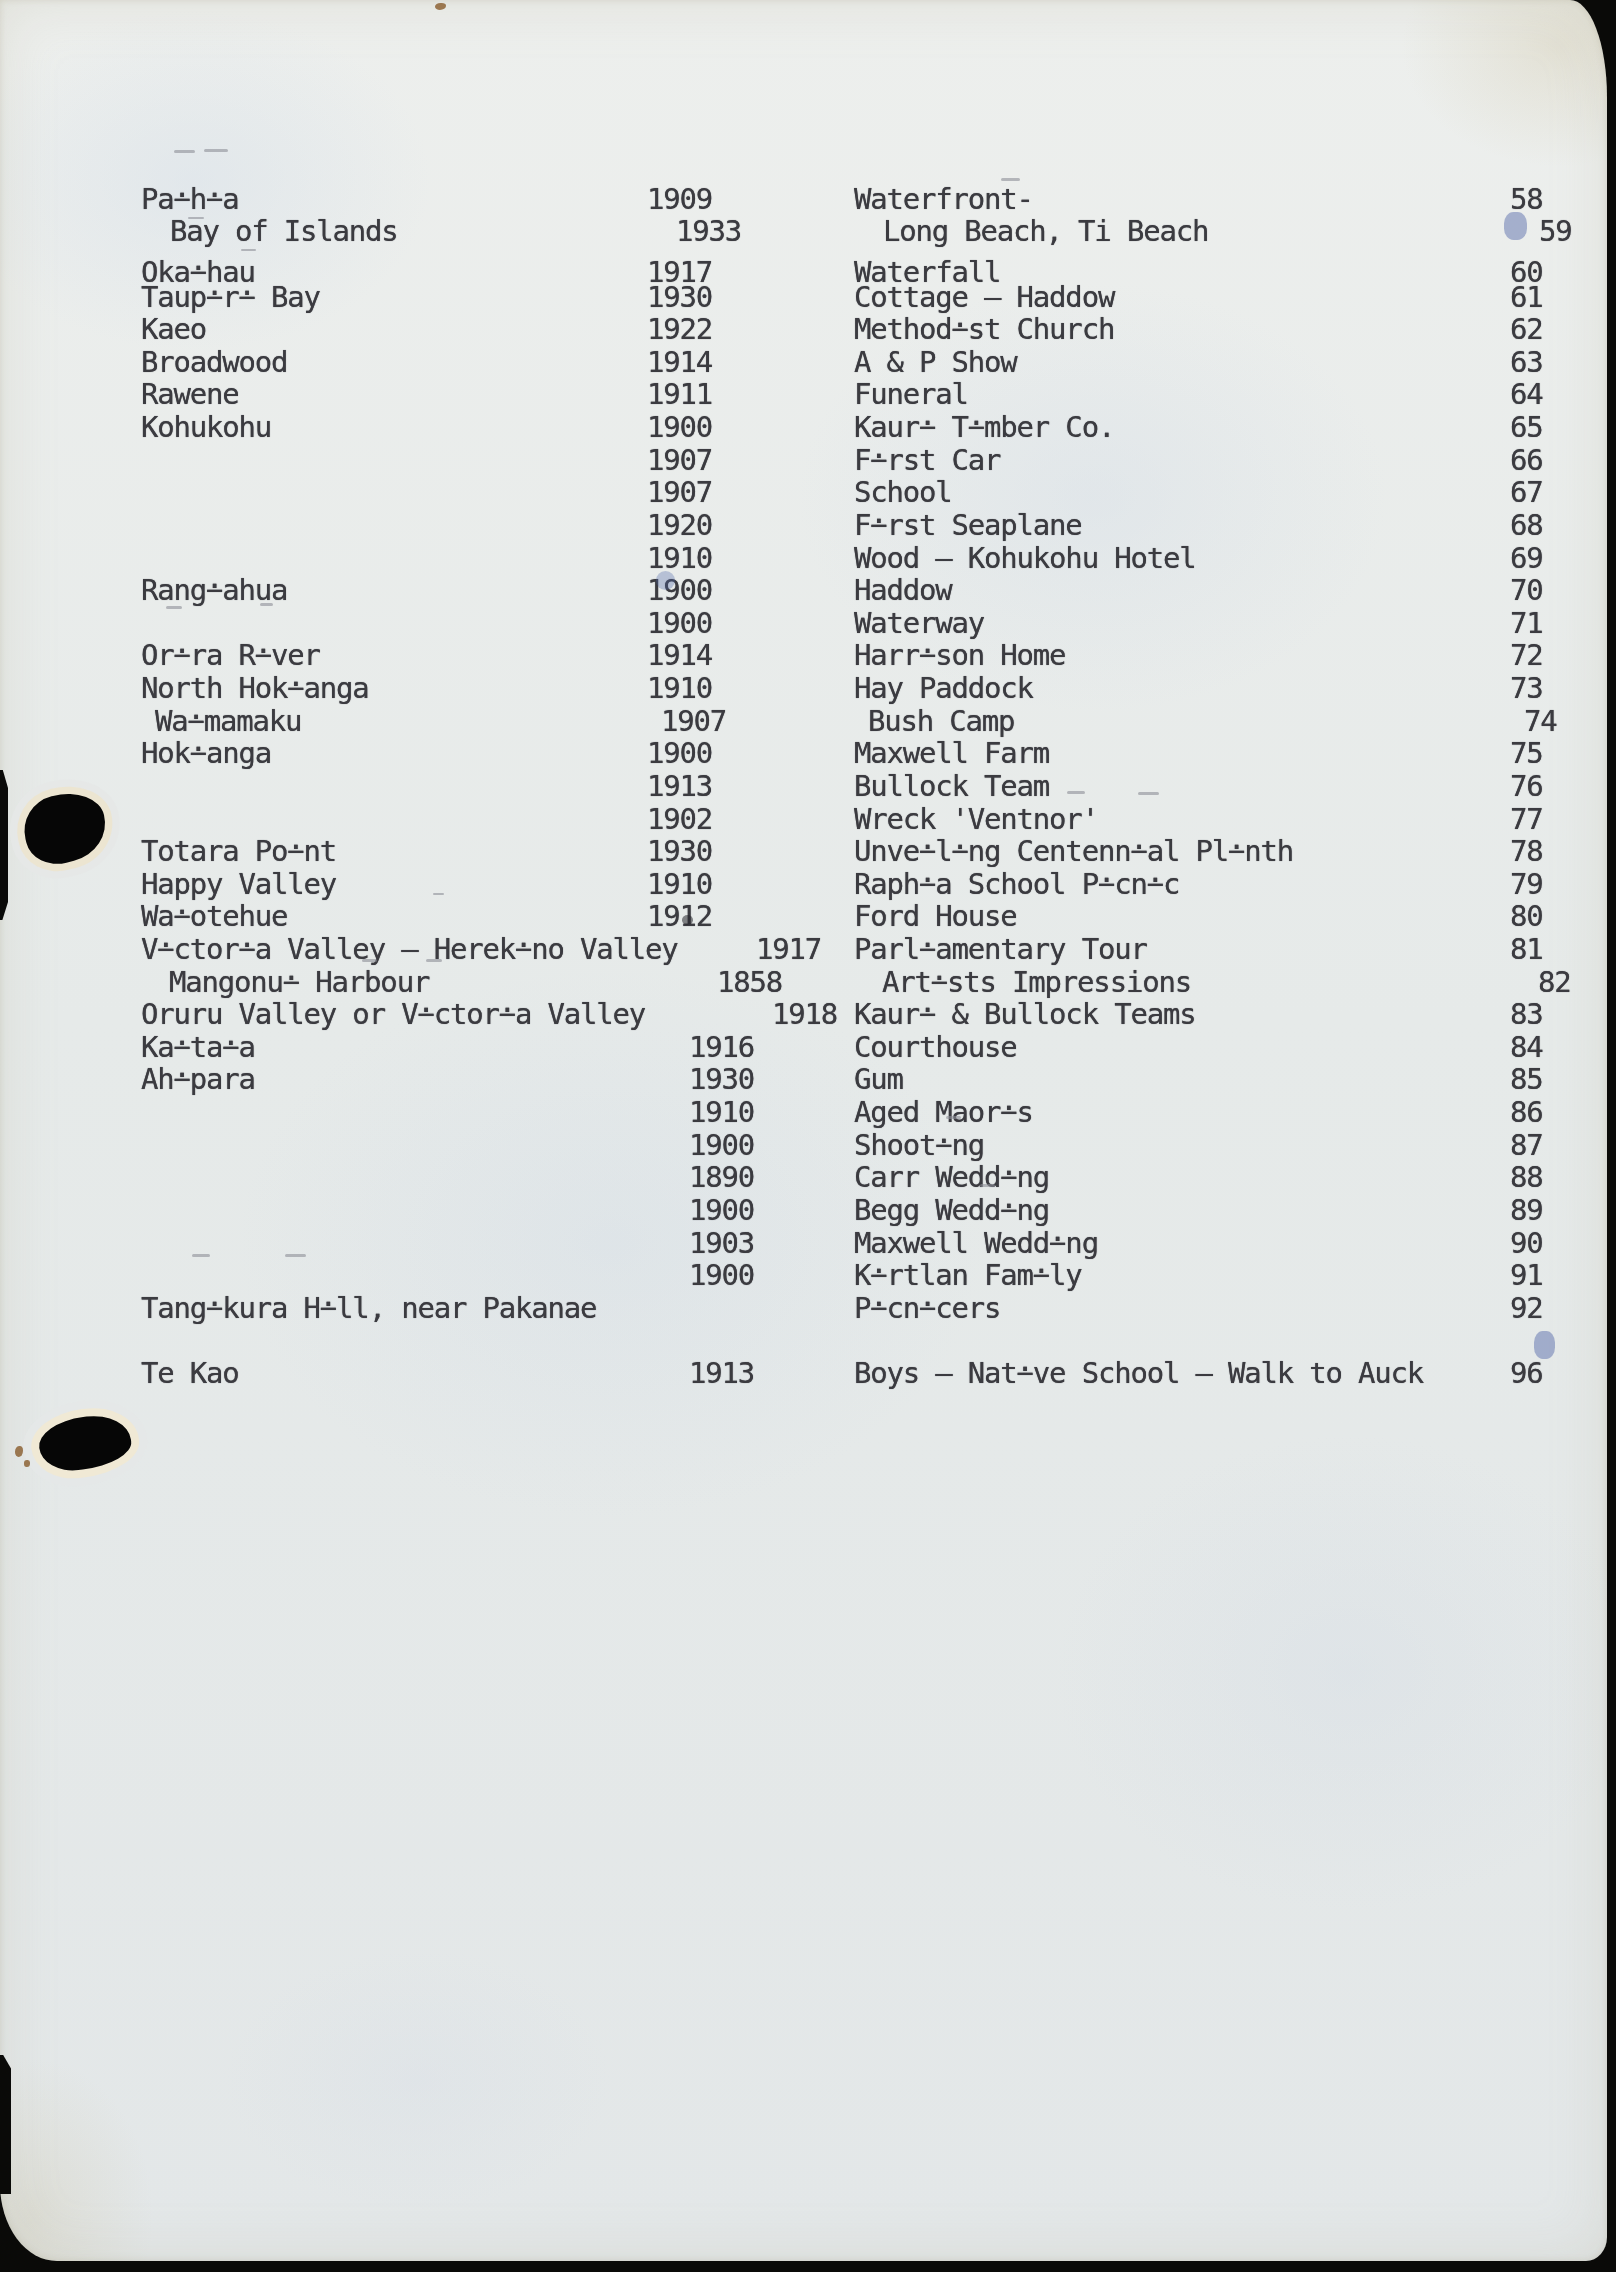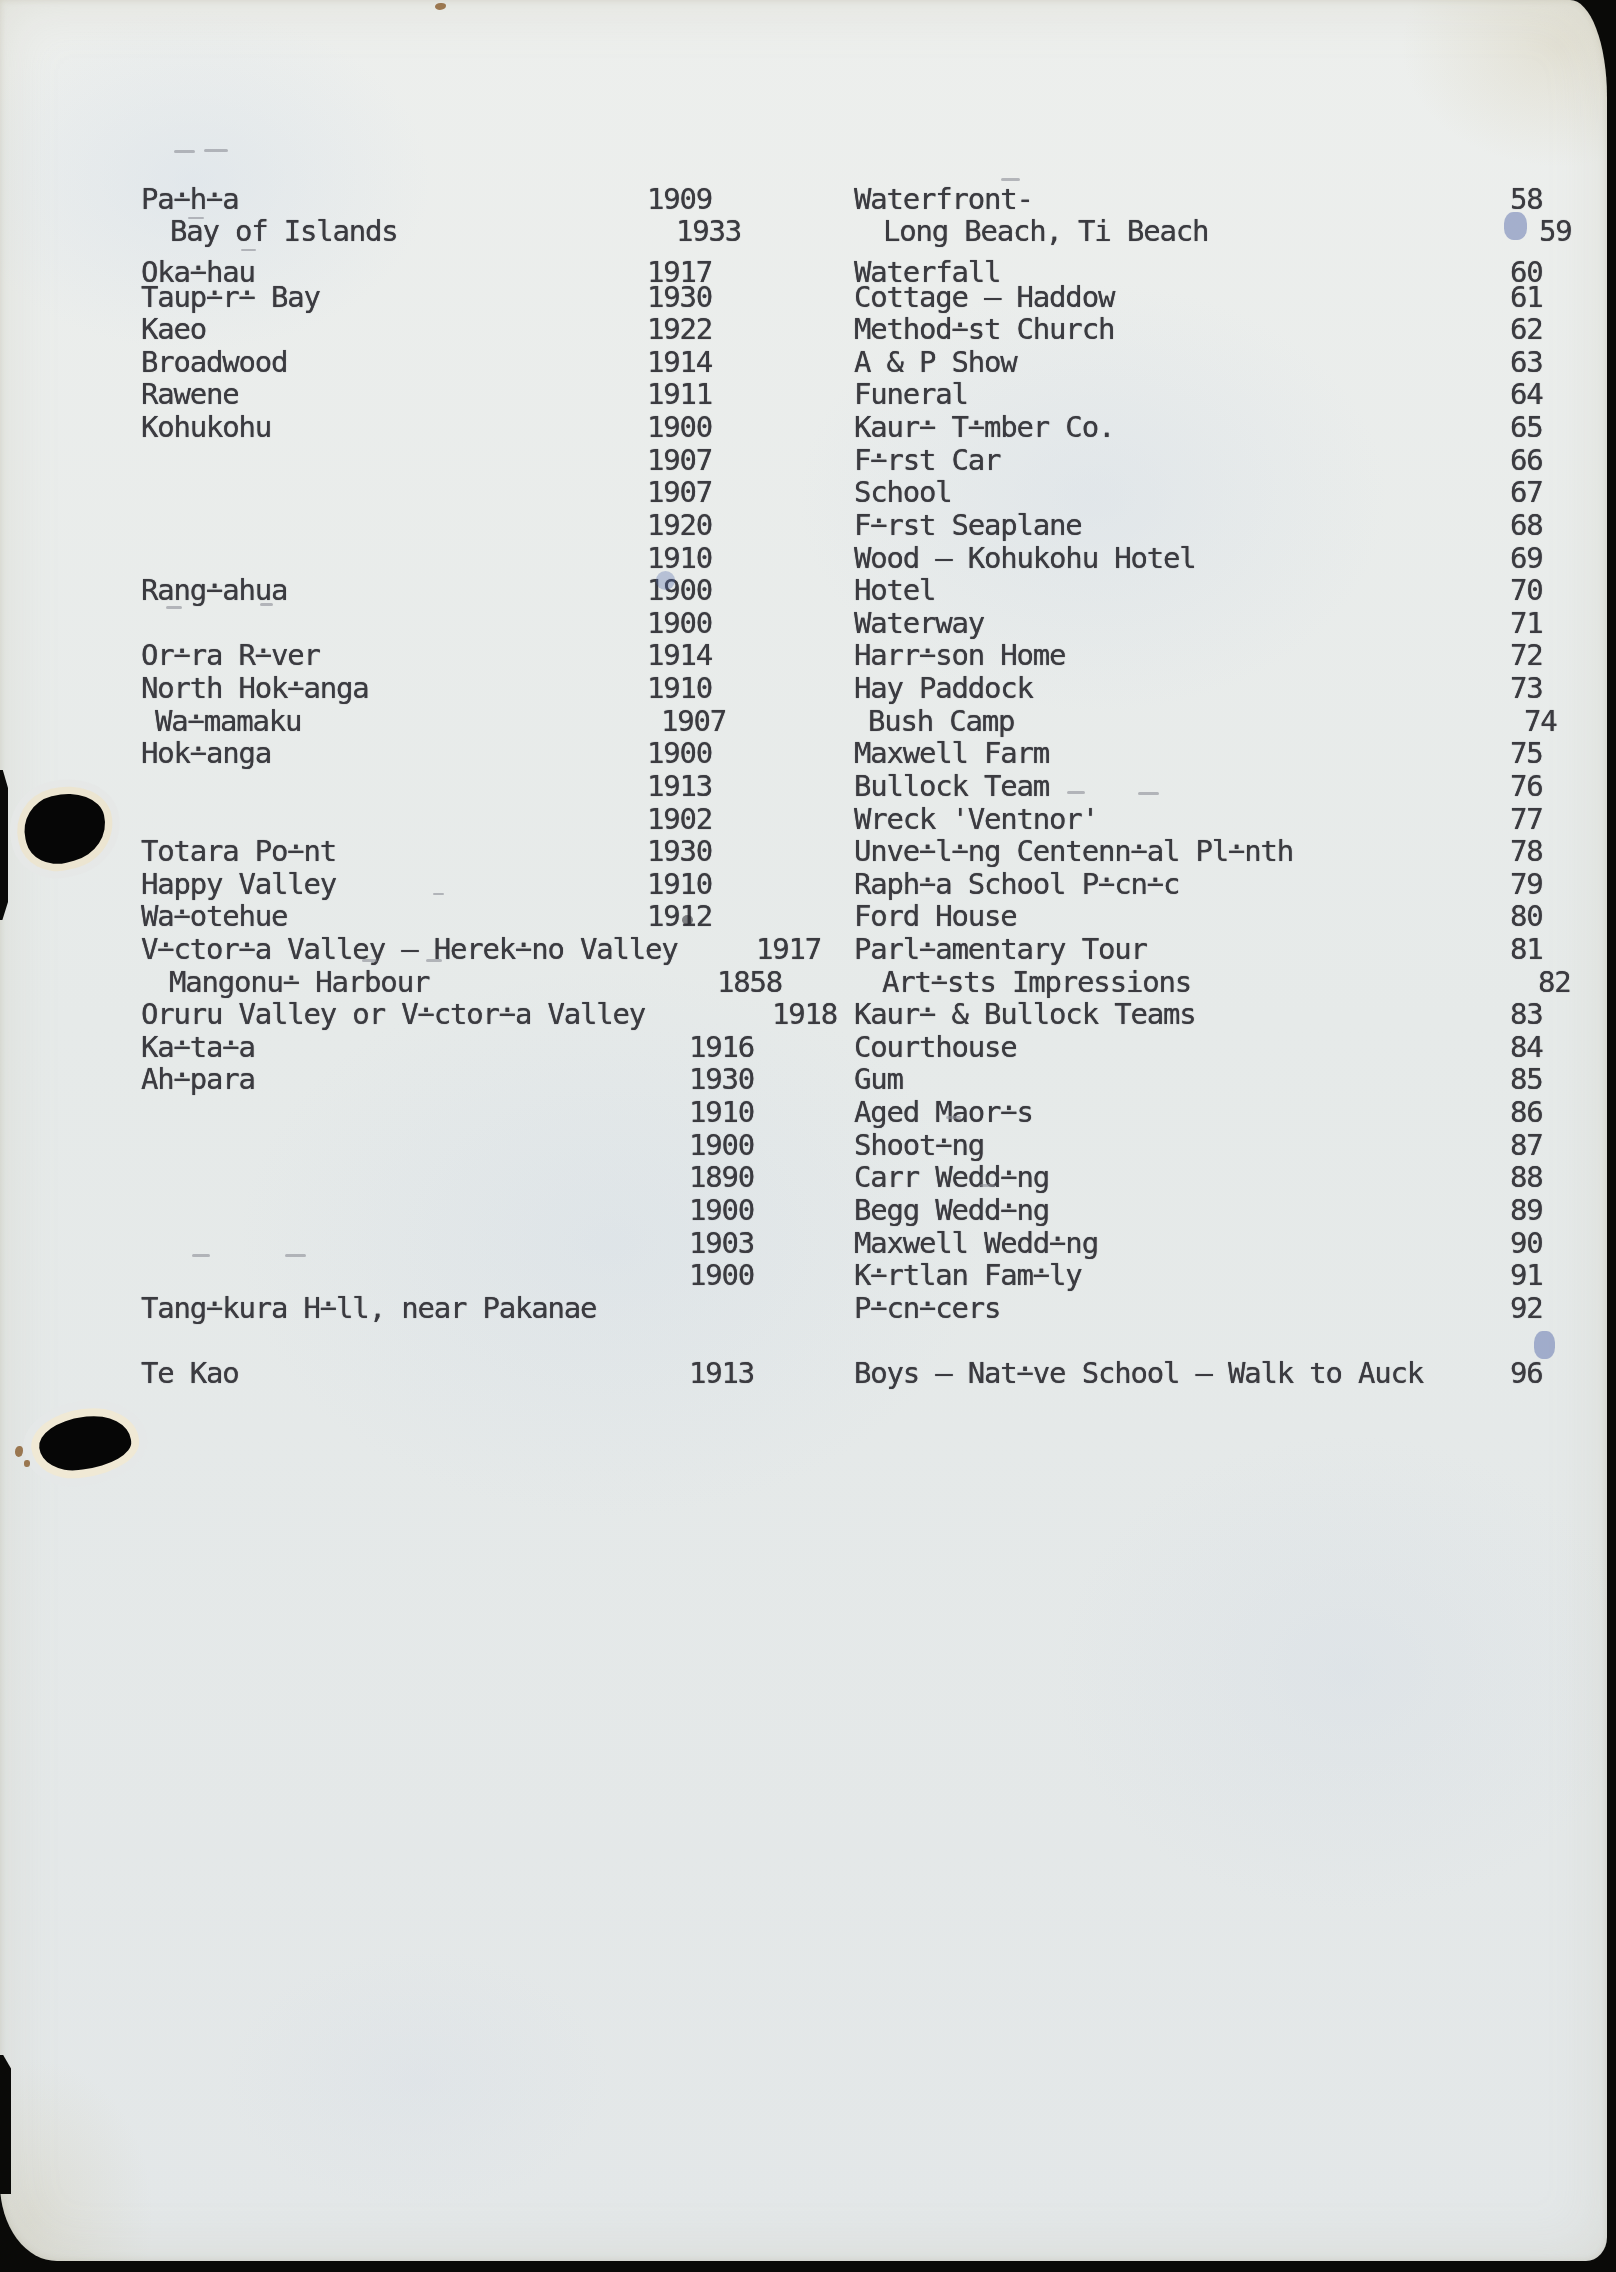--- a/index.html
+++ b/index.html
@@ -154,21 +154,21 @@
   <div class="doc-row" style="top: 542px;">
     <span class="col-place"></span>
     <span class="col-year year-t1">1910</span>
     <span class="col-desc">Wood – Kohukohu Hotel</span>
     <span class="col-num">69</span>
   </div>
 
   <div class="doc-row" style="top: 574px;">
     <span class="col-place">Rang∸ahua</span>
     <span class="col-year year-t1">1900</span>
-    <span class="col-desc">Hotel</span>
+    <span class="col-desc">Haddow</span>
     <span class="col-num">70</span>
   </div>
 
   <div class="doc-row" style="top: 607px;">
     <span class="col-place"></span>
     <span class="col-year year-t1">1900</span>
     <span class="col-desc">Waterway</span>
     <span class="col-num">71</span>
   </div>
 

